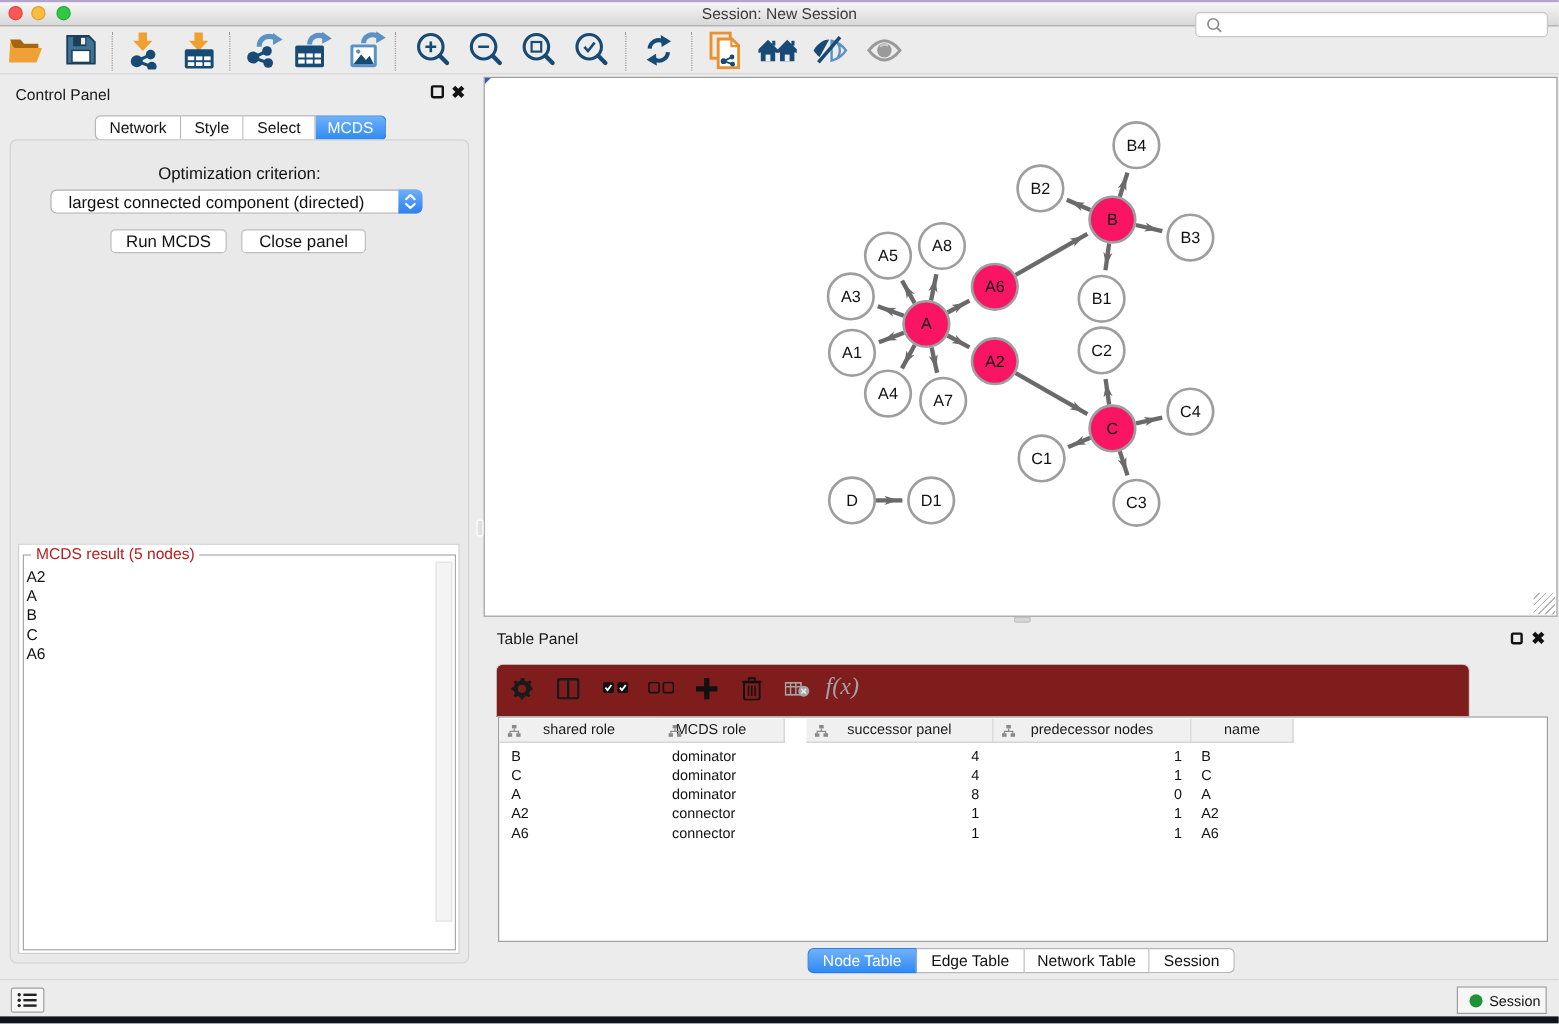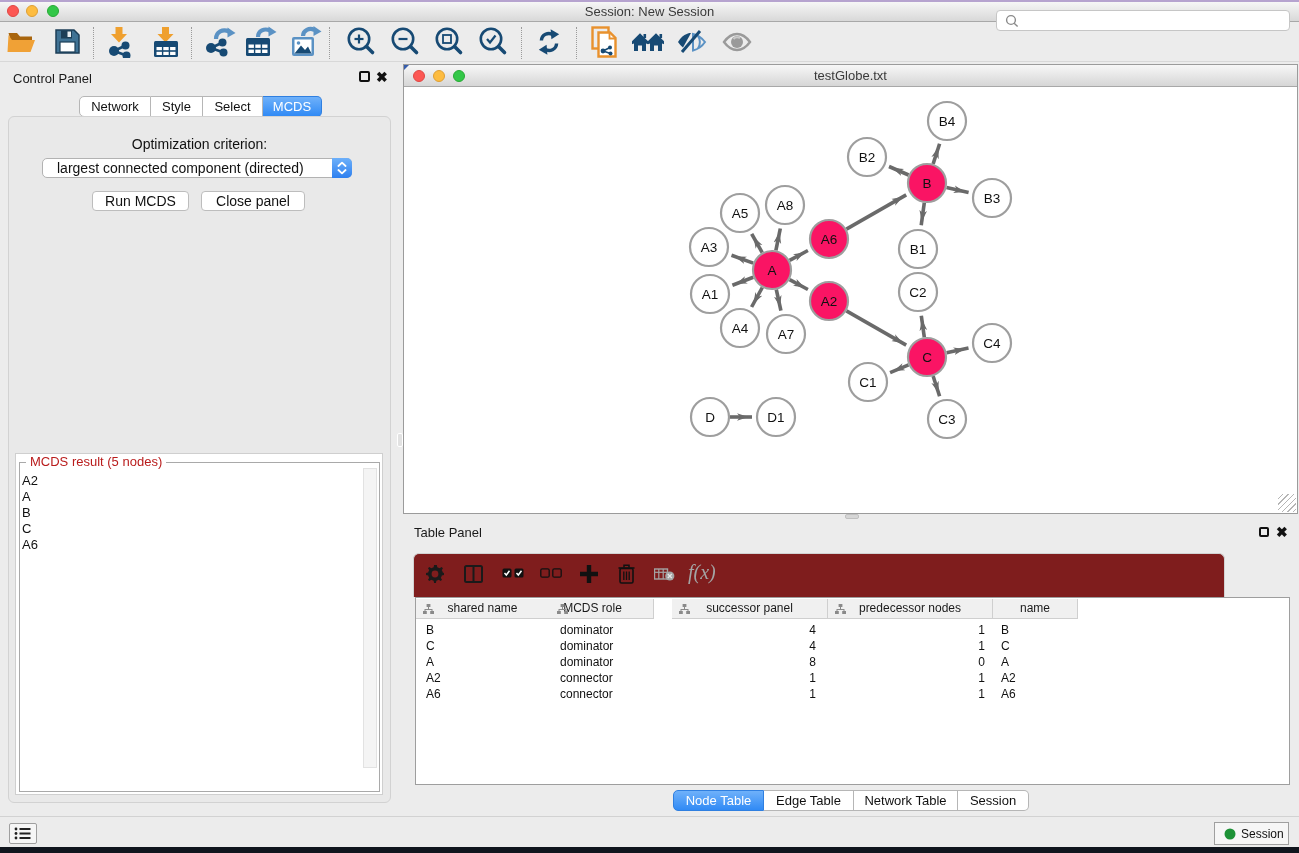--- a/index.html
+++ b/index.html
@@ -265,26 +265,20 @@
       <div id="legend">MCDS result (5 nodes)</div>
     </div>
   <div id="result-items">A2<br>A<br>B<br>C<br>A6</div>
   <div id="scrolltrack"></div>
 </div>
 
 <div class="abs" id="netwin">
   <svg width="6" height="6" style="position:absolute;left:0;top:0;z-index:5" viewBox="0 0 6 6">
       <path d="M0 0 L5 0 L0 5 Z" fill="#2c55a8" opacity="0.95"></path>
     </svg>
-    <div id="net-titlebar">
-    <div class="light red" style="left:9px;top:5px;"></div>
-    <div class="light yel" style="left:29px;top:5px;"></div>
-    <div class="light grn" style="left:49px;top:5px;"></div>
-    <div class="title">testGlobe.txt</div>
-  </div>
   <svg class="graph" style="position:absolute;left:0;top:22px;" width="893" height="426">
     <defs>
       <marker id="arr" viewBox="0 0 14 8" refX="14" refY="4" markerWidth="15" markerHeight="8.6" markerUnits="userSpaceOnUse" orient="auto">
         <path d="M0,0.4 L7,2.8 L14,4 L7,5.2 L0,7.6 L3,4 Z" fill="#6a6a6a"></path>
       </marker>
     </defs>
     <g marker-end="url(#arr)">
     <line x1="349.3" y1="190.2" x2="328.4" y2="198.3"></line>
     <line x1="349.2" y1="176.1" x2="327.5" y2="168.2"></line>
     <line x1="358.3" y1="200.5" x2="347.6" y2="220.0"></line>
@@ -389,21 +383,21 @@
     <rect x="0.5" y="1" width="13" height="10" fill="none" stroke="#a4a4a4" stroke-width="1.4"></rect>
     <line x1="0.5" y1="4.3" x2="13.5" y2="4.3" stroke="#a4a4a4" stroke-width="1.2"></line>
     <line x1="4.8" y1="1" x2="4.8" y2="11" stroke="#a4a4a4" stroke-width="1.2"></line>
     <line x1="9.2" y1="1" x2="9.2" y2="11" stroke="#a4a4a4" stroke-width="1.2"></line>
     <circle cx="15.8" cy="8" r="4.6" fill="#a4a4a4"></circle>
     <path d="M13.8 6 L17.8 10 M17.8 6 L13.8 10" stroke="#e7e7e7" stroke-width="1.3"></path>
   </svg>
   <div style="position:absolute;left:274px;top:7px;font-family:'Liberation Serif',serif;font-style:italic;font-size:20px;color:#a4a4a4;">f(x)</div>
 </div>
 <div class="abs" id="tablearea">
-  <div class="th" style="left:0;width:134px">shared name</div>
+  <div class="th" style="left:0;width:134px">shared role</div>
   <div class="th" style="left:116px;width:122px">MCDS role</div>
   <div class="th" style="left:256px;width:156px">successor panel</div>
   <div class="th" style="left:412px;width:165px">predecessor nodes</div>
   <div class="th" style="left:577px;width:85px">name</div>
   <svg class="thico" style="left:7px" width="11" height="11" viewBox="0 0 11 11">
       <g fill="#8a8a8a">
         <rect x="3.6" y="0" width="3.8" height="3"></rect>
         <rect x="0" y="7" width="3.8" height="3"></rect>
         <rect x="7.2" y="7" width="3.8" height="3"></rect>
         <path d="M1.5 7 L1.5 5 L9.5 5 L9.5 7 L8.5 7 L8.5 6 L2.5 6 L2.5 7 Z M5 3 L6 3 L6 6 L5 6 Z"></path>

